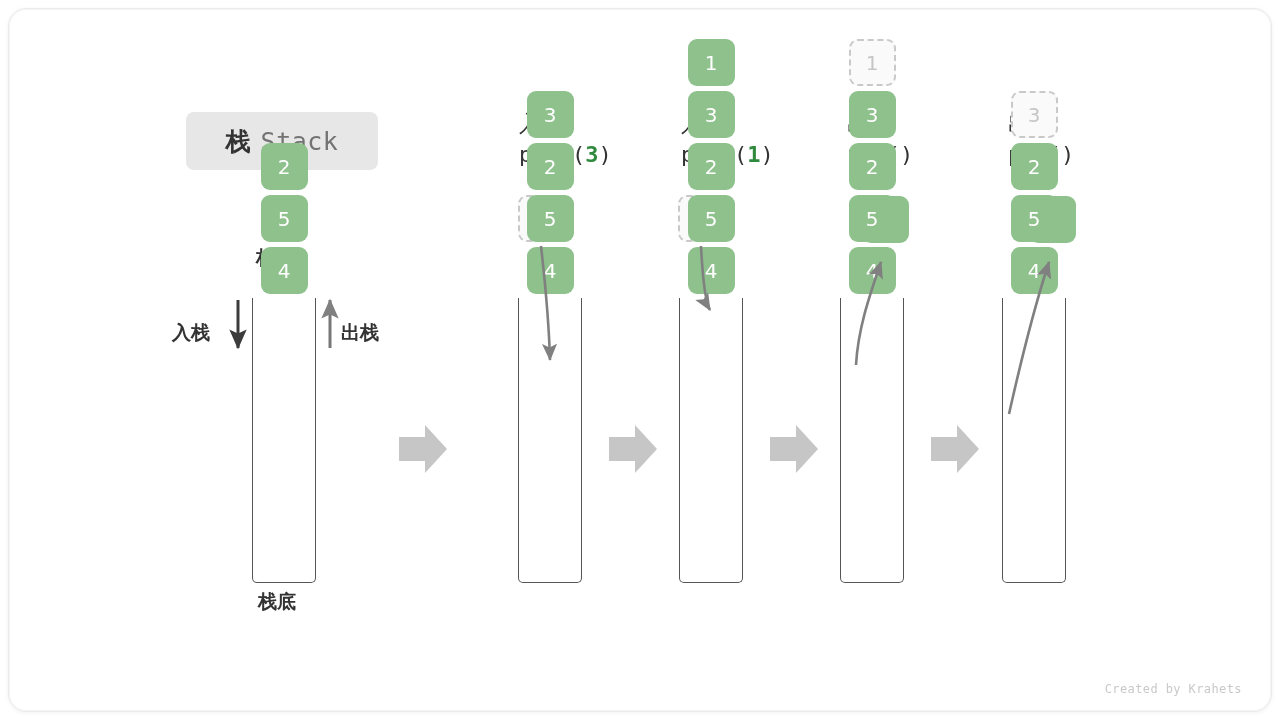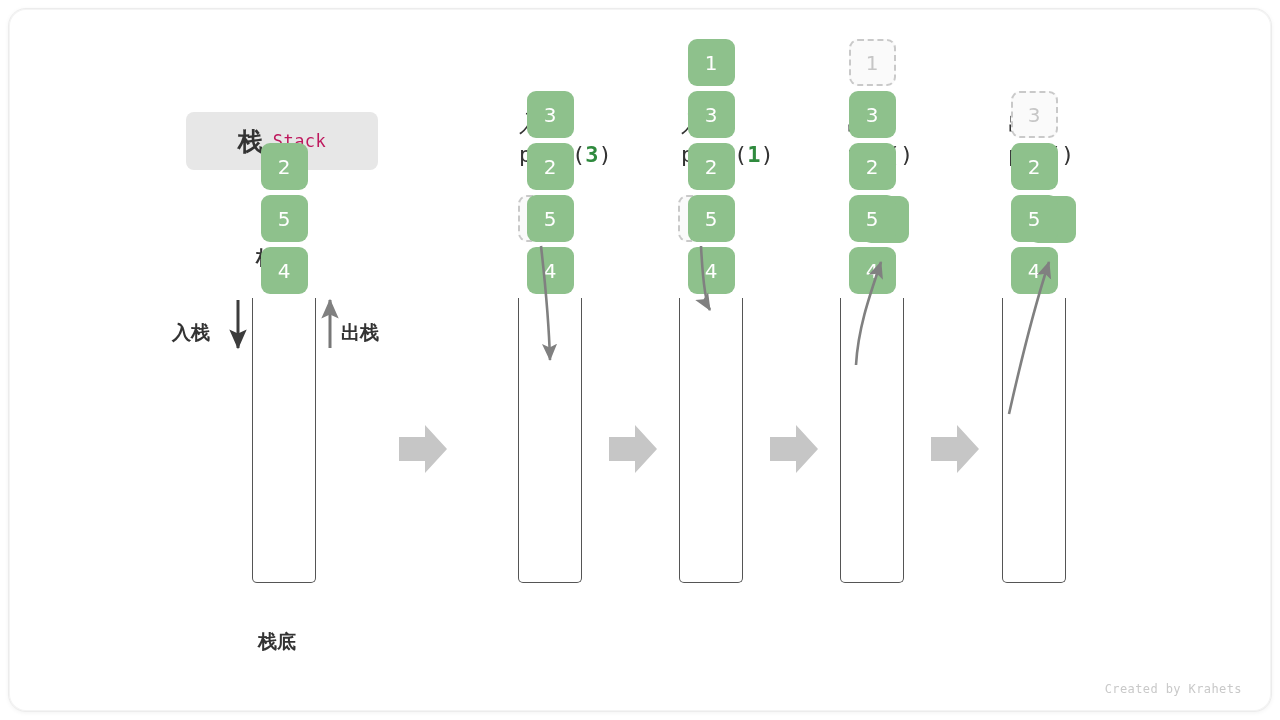--- a/index.html
+++ b/index.html
@@ -49,23 +49,23 @@
     white-space: nowrap;
   }
   .title-cn {
     font-family: "DejaVu Sans", "Liberation Sans", sans-serif;
     font-size: 25px;
     font-weight: 700;
     color: #333333;
   }
   .title-en {
     font-family: "DejaVu Sans Mono", "Liberation Mono", monospace;
-    font-size: 17px;
+    font-size: 25px;
     font-weight: 400;
-    color: #be185d;
+    color: #737373;
     letter-spacing: 0.5px;
   }
 
   
   .lbl-bold-cn {
     position: absolute;
     font-family: "DejaVu Sans", "Liberation Sans", sans-serif;
     font-size: 19px;
     font-weight: 700;
     color: #333333;
@@ -178,21 +178,21 @@
 
 <div id="canvas">
   <div class="card-frame"></div>
 
   <div class="title-badge">
     <span class="title-cn">栈</span>
     <span class="title-en">Stack</span>
   </div>
 
   <div class="lbl-bold-cn" style="left:256px; top:245px;">栈顶</div>
-  <div class="lbl-bold-cn" style="left:258px; top:629px;">栈底</div>
+  <div class="lbl-bold-cn" style="left:258px; top:589px;">栈底</div>
   <div class="lbl-bold-cn" style="left:172px; top:320px;">入栈</div>
   <div class="lbl-bold-cn" style="left:341px; top:320px;">出栈</div>
 
   <div class="stack-col" style="left:252px; top:298px;">
     <div class="stack-box"></div>
     <div class="cells">
       <div class="cell filled">4</div>
       <div class="cell filled">5</div>
       <div class="cell filled">2</div>
     </div>

